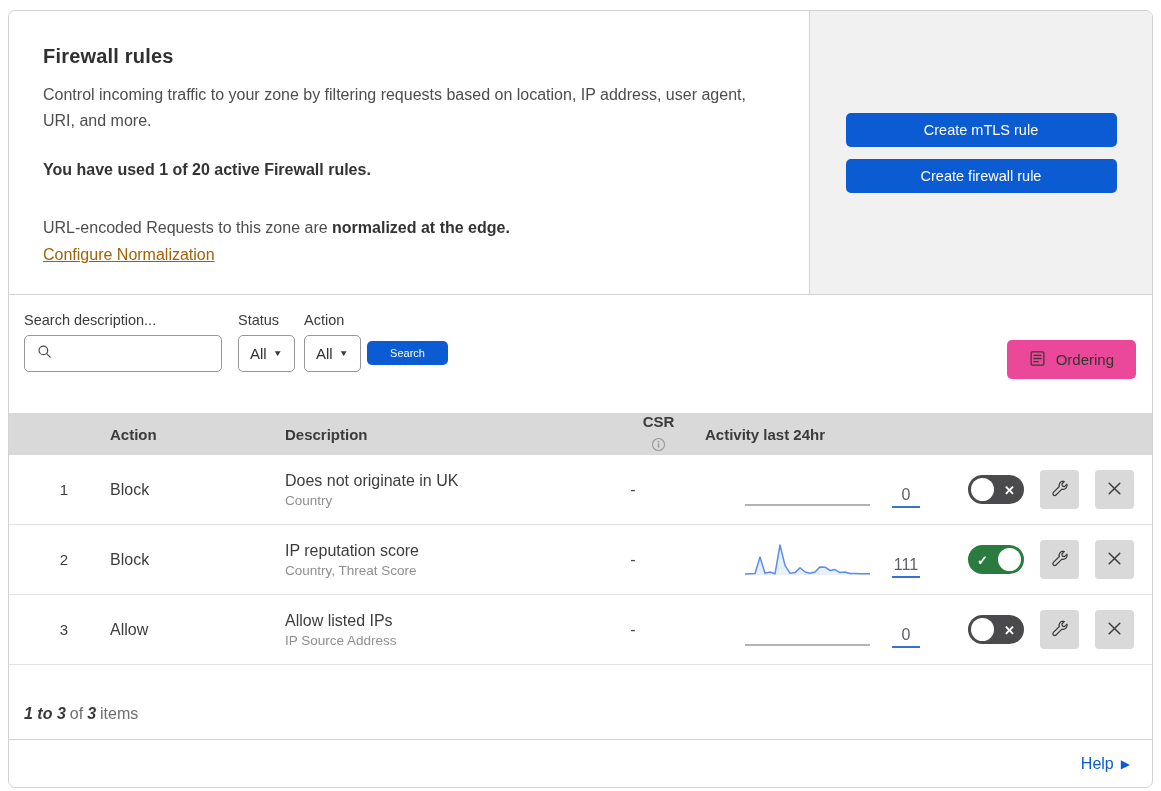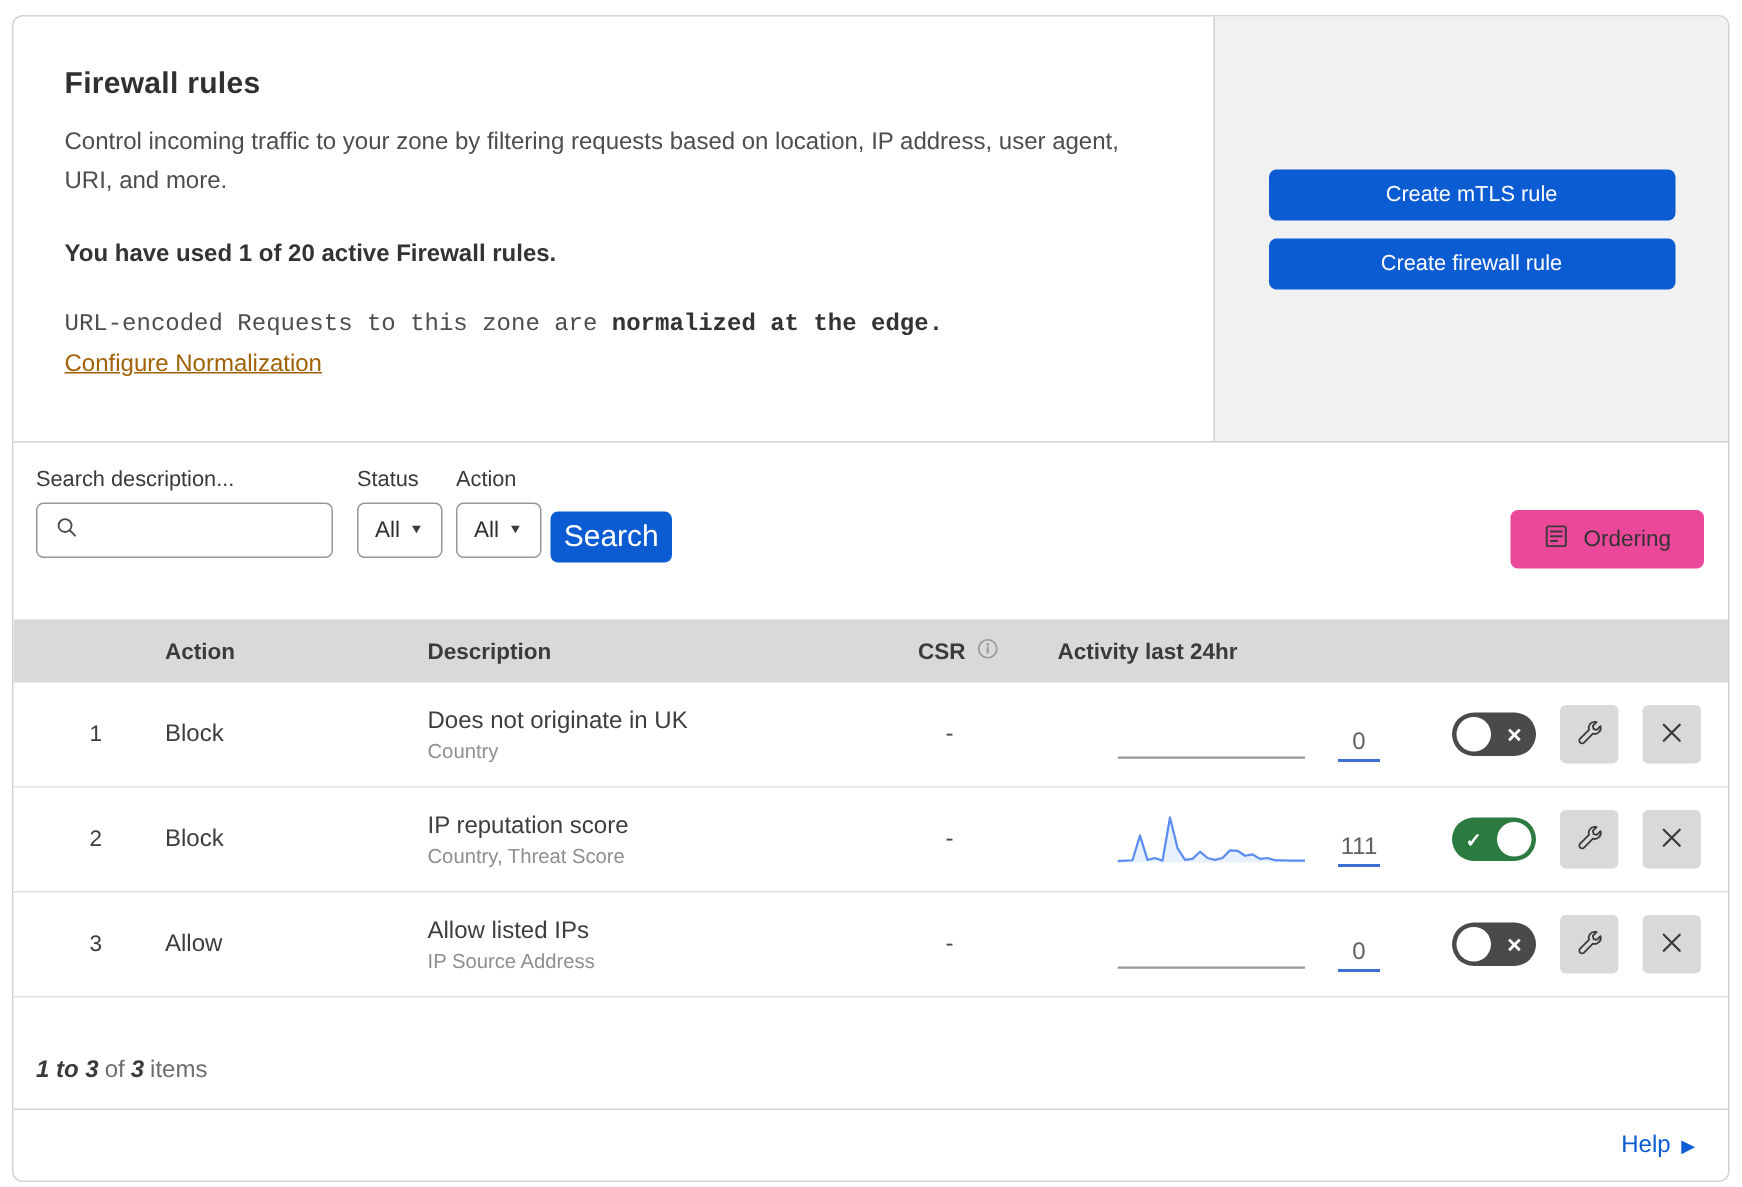--- a/index.html
+++ b/index.html
@@ -7,21 +7,21 @@
   .card {
     position:absolute; left:8px; top:10px; width:1145px; height:778px;
     background:#fff; border:1px solid #d2d2d2; border-radius:7px; overflow:hidden;
   }
   
   .top { display:flex; height:284px; border-bottom:1px solid #d2d2d2; }
   .top-left { flex:1; padding:34px 42px 0 34px; }
   .page-title { font-size:20px; font-weight:600; color:#303030; letter-spacing:.2px; }
   .intro { margin-top:14px; font-size:16px; line-height:26px; color:#4d4d4d; max-width:712px; }
   .usage { margin-top:27px; font-size:16px; font-weight:700; color:#333; }
-  .normalize { margin-top:28px; font-size:16px; color:#4d4d4d;font-family:Liberation Mono, monospace; }
+  .normalize { margin-top:40px; font-size:16px; color:#4d4d4d; }
   .normalize b { color:#333; }
   .config-link { display:inline-block; margin-top:9px; font-size:16px; color:#a16207; text-decoration:underline; cursor:pointer; }
   .top-right {
     width:343px; background:#f1f1f1; border-left:1px solid #d2d2d2;
     display:flex; flex-direction:column; align-items:center; justify-content:center; gap:12px;
   }
   .btn-primary {
     width:271px; height:34px; background:#0b5bd3; color:#fff; border:none; border-radius:5px;
     font-size:14.5px; font-family:inherit; cursor:pointer;
   }
@@ -35,34 +35,34 @@
   }
   .dd-status { position:absolute; left:229px; top:17px; }
   .dd-action { position:absolute; left:295px; top:17px; }
   .dropdown {
     height:37px; border:1px solid #979797; border-radius:5px; background:#fff;
     display:flex; align-items:center; justify-content:center; gap:6px;
     padding:0 11px; font-size:15px; color:#2f2f2f; cursor:pointer;
   }
   .caret { font-size:10px; color:#3c3c3c; transform:scaleY(.85); }
   .search-btn {
-    position:absolute; left:358px; top:46px; width:81px; height:34px;
-    background:#0b5bd3; color:#fff; border:none; border-radius:5px; font-size:20px; font-family:inherit; cursor:pointer;
+    position:absolute; left:358px; top:46px; width:81px; height:24px;
+    background:#0b5bd3; color:#fff; border:none; border-radius:5px; font-size:11px; font-family:inherit; cursor:pointer;
   }
   .ordering-btn {
     position:absolute; right:16px; top:45px; height:39px; padding:0 22px;
     background:#ec4899; border:none; border-radius:5px; display:flex; align-items:center; gap:10px;
     font-size:15px; color:#333; font-family:inherit; cursor:pointer;
   }
   
   .tbl-grid { display:grid; grid-template-columns:72px 175px 325px 124px 230px auto; align-items:center; }
   .thead { height:42px; background:#d9d9d9; font-size:15px; font-weight:600; color:#3b3b3b; }
   .th-action { padding-left:29px; }
   .th-desc { padding-left:29px; }
-  .th-csr { padding-left:31px; display:flex; align-items:center; gap:7px; }
+  .th-csr { padding-left:31px; display:flex; align-items:center; gap:7px;flex-direction:column; }
   .th-activity { }
   .row { height:70px; border-bottom:1px solid #e2e2e2; }
   .cell-num { text-align:right; padding-right:13px; font-size:15px; color:#3d3d3d; }
   .cell-action { padding-left:29px; font-size:16px; color:#3d3d3d; }
   .cell-desc { padding-left:29px; }
   .desc-main { font-size:16px; color:#3d3d3d; }
   .desc-sub { font-size:13.5px; color:#8f8f8f; margin-top:3px; }
   .cell-csr { text-align:center; font-size:16px; color:#4a4a4a; padding-right:20px; }
   .cell-activity { display:flex; align-items:flex-end; }
   .spark { margin-left:40px; width:125px; height:36px; }

